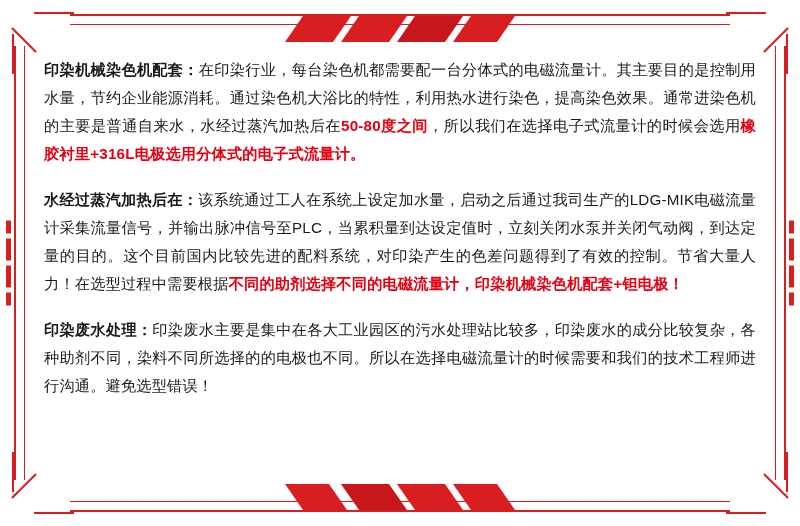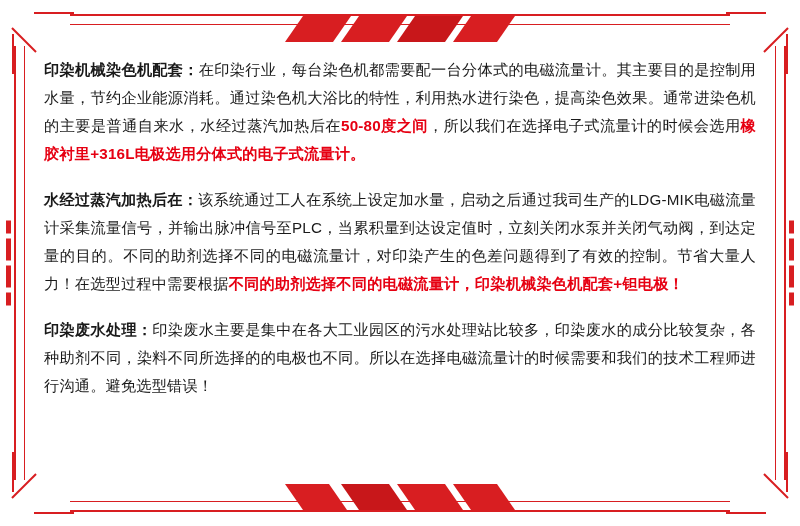--- a/index.html
+++ b/index.html
@@ -216,21 +216,21 @@
       <span class="short"></span>
   </div>
 
   <div class="content">
 
     <p class="para">
       <span class="lead">印染机械染色机配套：</span><span>在印染行业，每台染色机都需要配一台分体式的电磁流量计。其主要目的是控制用水量，节约企业能源消耗。通过染色机大浴比的特性，利用热水进行染色，提高染色效果。通常进染色机的主要是普通自来水，水经过蒸汽加热后在</span><span class="hl-red">50-80度之间</span><span>，所以我们在选择电子式流量计的时候会选用</span><span class="hl-red">橡胶衬里+316L电极选用分体式的电子式流量计。</span>
     </p>
 
     <p class="para">
-      <span class="lead">水经过蒸汽加热后在：</span><span>该系统通过工人在系统上设定加水量，启动之后通过我司生产的LDG-MIK电磁流量计采集流量信号，并输出脉冲信号至PLC，当累积量到达设定值时，立刻关闭水泵并关闭气动阀，到达定量的目的。不同的助剂选择不同的电磁流量计，对印染产生的色差问题得到了有效的控制。节省大量人力！在选型过程中需要根据</span><span class="hl-red">不同的助剂选择不同的电磁流量计，印染机械染色机配套+钽电极</span><span class="hl-red">！</span>
+      <span class="lead">水经过蒸汽加热后在：</span><span>该系统通过工人在系统上设定加水量，启动之后通过我司生产的LDG-MIK电磁流量计采集流量信号，并输出脉冲信号至PLC，当累积量到达设定值时，立刻关闭水泵并关闭气动阀，到达定量的目的。这个目前国内比较先进的配料系统，对印染产生的色差问题得到了有效的控制。节省大量人力！在选型过程中需要根据</span><span class="hl-red">不同的助剂选择不同的电磁流量计，印染机械染色机配套+钽电极</span><span class="hl-red">！</span>
     </p>
 
     <p class="para">
       <span class="lead">印染废水处理：</span><span>印染废水主要是集中在各大工业园区的污水处理站比较多，印染废水的成分比较复杂，各种助剂不同，染料不同所选择的的电极也不同。所以在选择电磁流量计的时候需要和我们的技术工程师进行沟通。避免选型错误！</span>
     </p>
 
   </div>
 </div>
 
 </body></html>

